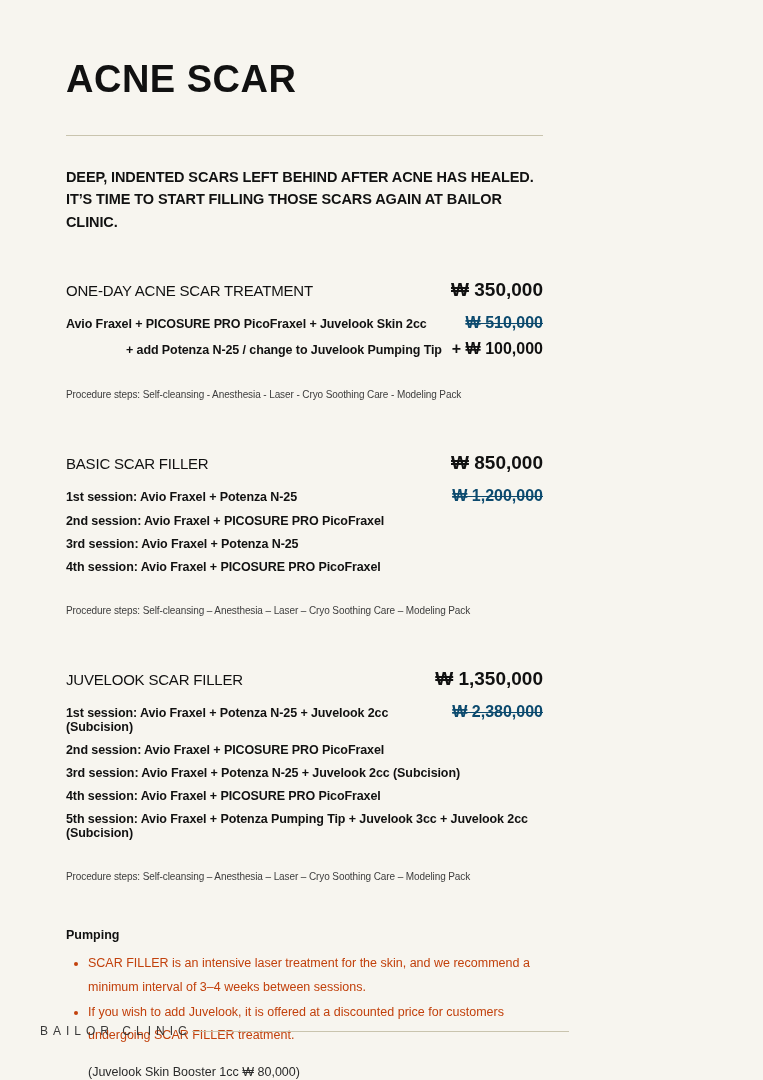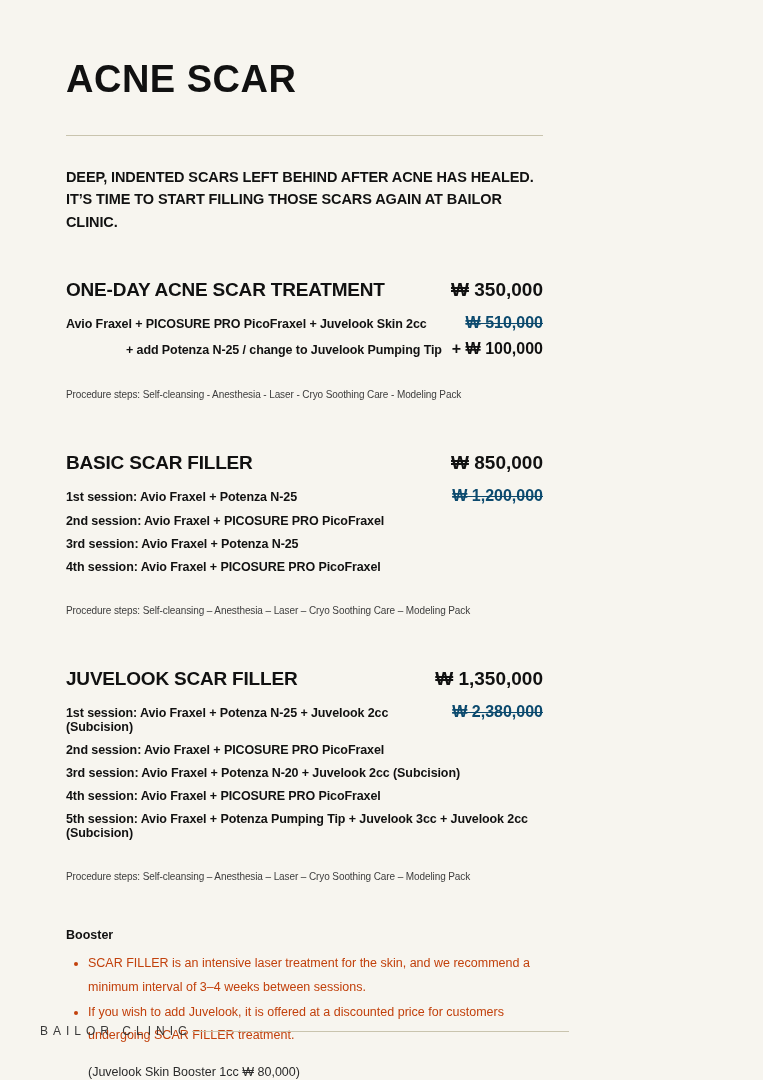--- a/index.html
+++ b/index.html
@@ -50,22 +50,22 @@
     margin-top: 34px;
   }
   .section.first { margin-top: 46px; }
   .section.gap-lg { margin-top: 52px; }
   .sec-head {
     display: flex;
     align-items: baseline;
     justify-content: space-between;
   }
   .sec-title {
-    font-size: 19px;
-    font-weight: bold;
+    font-size: 15px;
+    font-weight: normal;
     letter-spacing: -0.2px;
     color: #111111;
   }
   .price-col {
     text-align: right;
     min-width: 150px;
   }
   .price-main {
     font-size: 19px;
     font-weight: bold;
@@ -214,28 +214,28 @@
       <div class="sec-title">JUVELOOK SCAR FILLER</div>
       <div class="price-col">
         <div class="price-main">₩ 1,350,000</div>
       </div>
     </div>
     <div class="row">
       <div class="row-detail">1st session: Avio Fraxel + Potenza N-25 + Juvelook 2cc (Subcision)</div>
       <div class="price-old">₩ 2,380,000</div>
     </div>
     <div class="line">2nd session: Avio Fraxel + PICOSURE PRO PicoFraxel</div>
-    <div class="line">3rd session: Avio Fraxel + Potenza N-20 + Juvelook 2cc (Subcision)</div>
+    <div class="line">3rd session: Avio Fraxel + Potenza N-25 + Juvelook 2cc (Subcision)</div>
     <div class="line">4th session: Avio Fraxel + PICOSURE PRO PicoFraxel</div>
     <div class="line">5th session: Avio Fraxel + Potenza Pumping Tip + Juvelook 3cc + Juvelook 2cc (Subcision)</div>
     <div class="steps">Procedure steps: Self-cleansing – Anesthesia – Laser – Cryo Soothing Care – Modeling Pack</div>
   </div>
 
   <div class="notice">
-    <div class="notice-title">Booster</div>
+    <div class="notice-title">Pumping</div>
     <ul class="notice-list">
       <li>SCAR FILLER is an intensive laser treatment for the skin, and we recommend a minimum interval of 3–4 weeks between sessions.</li>
       <li>If you wish to add Juvelook, it is offered at a discounted price for customers undergoing SCAR FILLER treatment.</li>
     </ul>
     <div class="notice-sub">(Juvelook Skin Booster 1cc ₩ 80,000)</div>
   </div>
 
   <div class="footer">
     <div class="brand">BAILOR CLINIC</div>
     <div class="footer-rule"></div>

